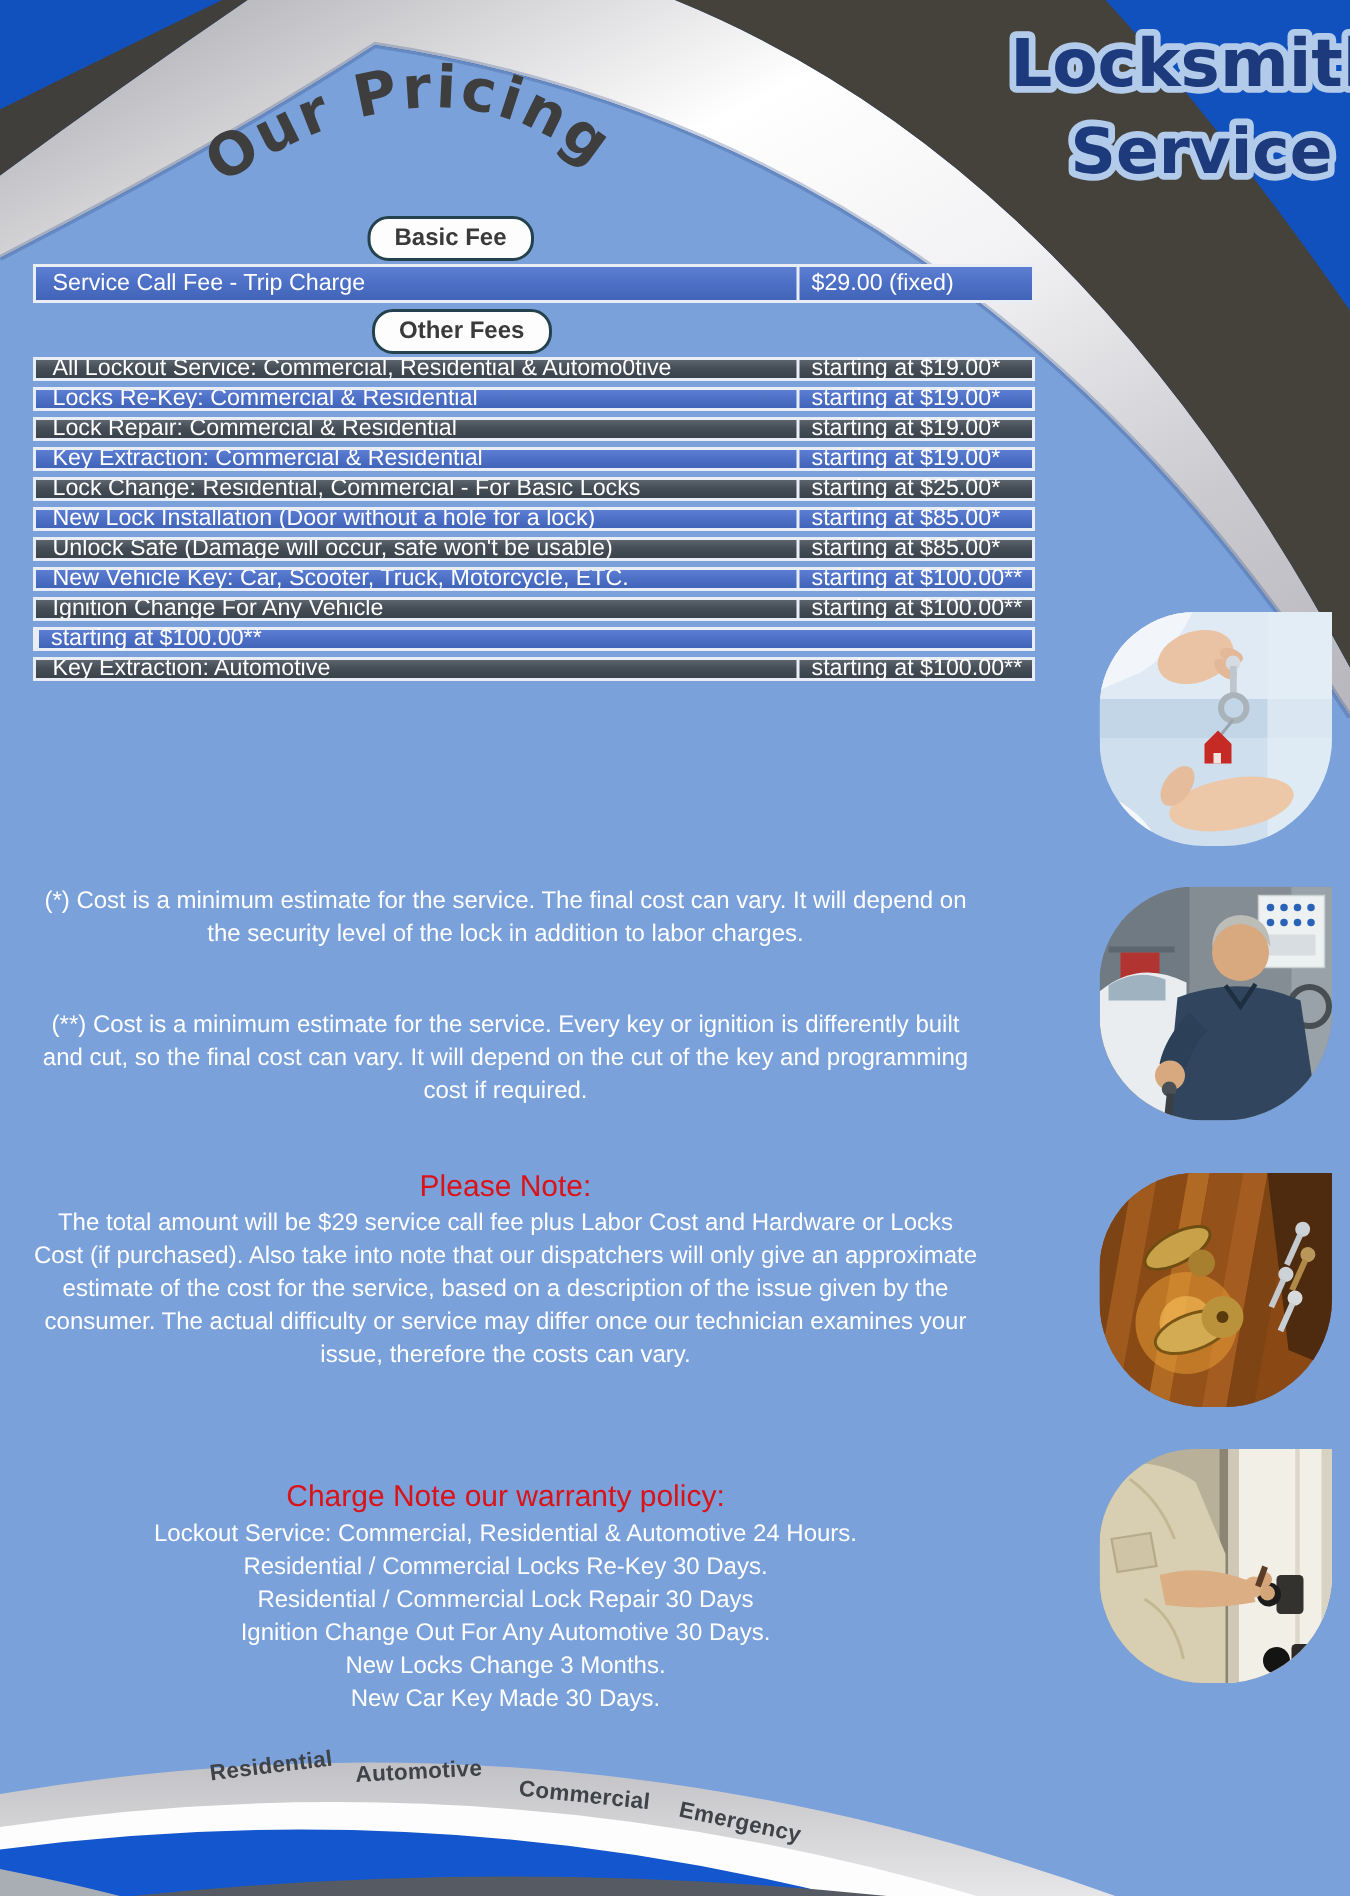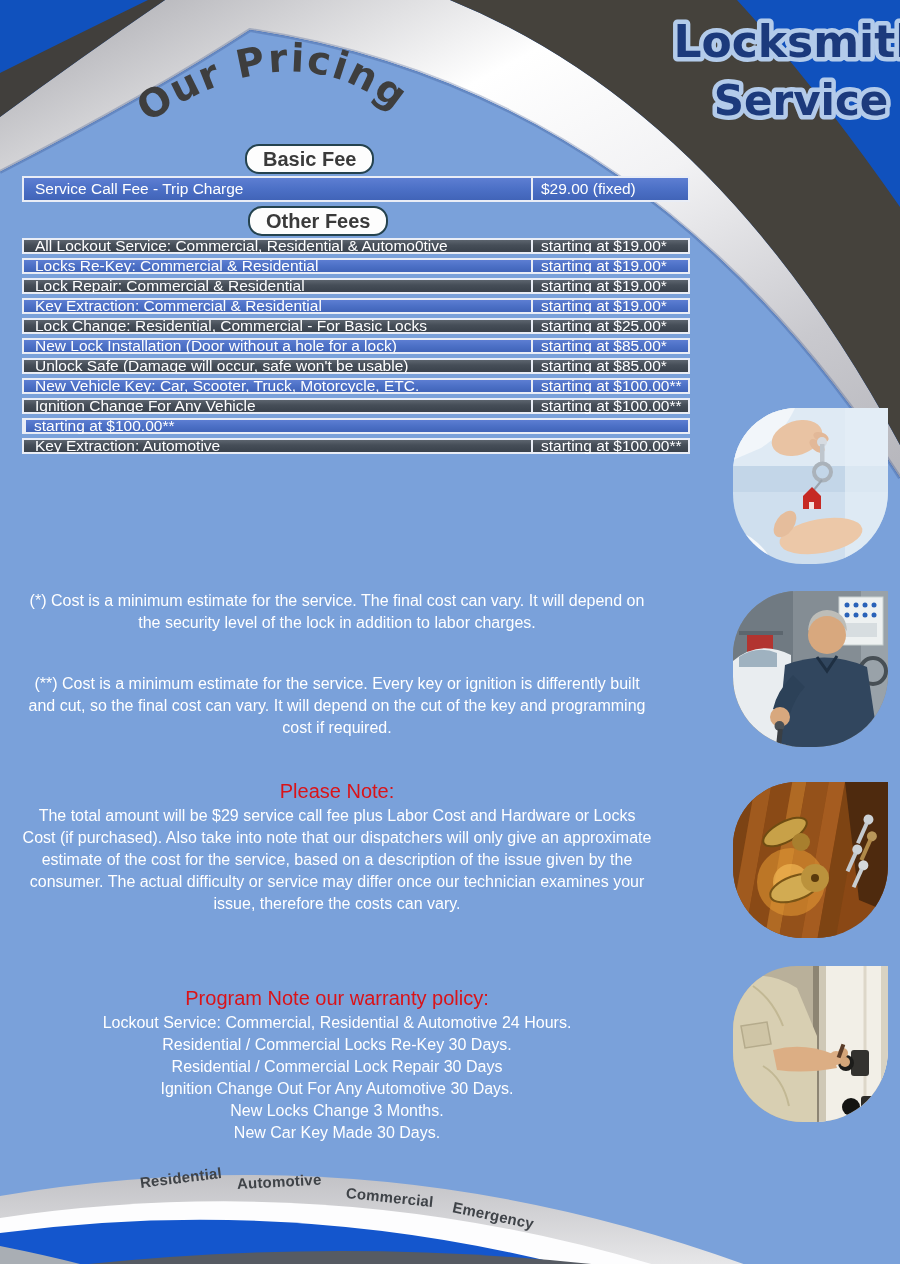--- a/index.html
+++ b/index.html
@@ -7,21 +7,21 @@
     position:relative; width:900px; height:1264px; overflow:hidden;
     background:#7aa1da;
     font-family:"Liberation Sans", sans-serif;
   }
   #canvas *{box-sizing:border-box;}
   .abs{position:absolute;}
 
   
   .pill{
     position:absolute; background:#fdfdfd; border:2px solid #24424e;
-    border-radius:14px; color:#3a3a3a; font-weight:bold; font-size:20px;
+    border-radius:14px; color:#3a3a3a; font-weight:bold; font-size:16px;
     line-height:24px; padding:1px 16px; white-space:nowrap;
   }
 
   
   .fee-row{
     position:relative; display:flex; width:668px; height:16px;
     border:2px solid #e9edf6; margin-bottom:4px; color:#ffffff; font-size:15.5px;
   }
   .fee-row .svc{flex:1; display:flex; align-items:center; padding-left:11px; white-space:nowrap; overflow:hidden;}
   .fee-row .price{width:157px; display:flex; align-items:center; padding-left:8px; border-left:2px solid #e9edf6; white-space:nowrap;}
@@ -143,21 +143,21 @@
       <div class="price">starting at $100.00**</div>
     </div>
   </div>
 
   <div class="note" style="top:590px;">(*) Cost is a minimum estimate for the service. The final cost can vary. It will depend on the security level of the lock in addition to labor charges.</div>
   <div class="note" style="top:673px;">(**) Cost is a minimum estimate for the service. Every key or ignition is differently built and cut, so the final cost can vary. It will depend on the cut of the key and programming cost if required.</div>
 
   <div class="red-head" style="top:780px;">Please Note:</div>
   <div class="note" style="top:805px;">The total amount will be $29 service call fee plus Labor Cost and Hardware or Locks Cost (if purchased). Also take into note that our dispatchers will only give an approximate estimate of the cost for the service, based on a description of the issue given by the consumer. The actual difficulty or service may differ once our technician examines your issue, therefore the costs can vary.</div>
 
-  <div class="red-head" style="top:987px;">Program Note our warranty policy:</div>
+  <div class="red-head" style="top:987px;">Charge Note our warranty policy:</div>
   <div class="note" style="top:1012px;">
     <div class="warr-item">Lockout Service: Commercial, Residential &amp; Automotive 24 Hours.</div>
     <div class="warr-item">Residential / Commercial Locks Re-Key 30 Days.</div>
     <div class="warr-item">Residential / Commercial Lock Repair 30 Days</div>
     <div class="warr-item">Ignition Change Out For Any Automotive 30 Days.</div>
     <div class="warr-item">New Locks Change 3 Months.</div>
     <div class="warr-item">New Car Key Made 30 Days.</div>
   </div>
 
   <div class="photo" style="top:408px;">

